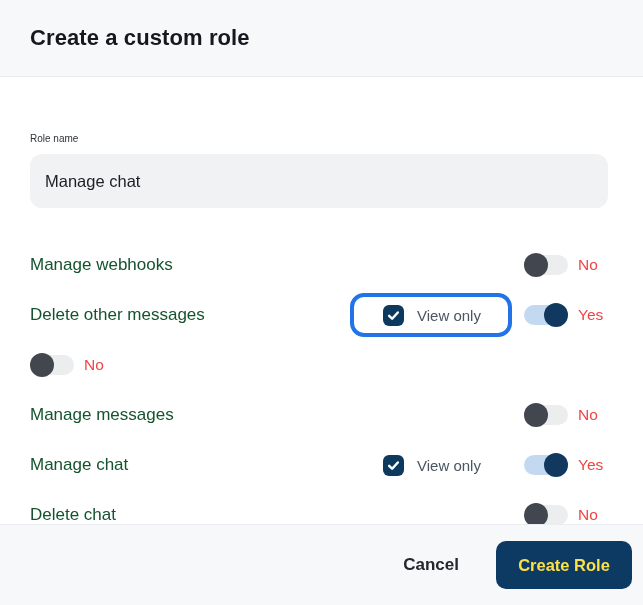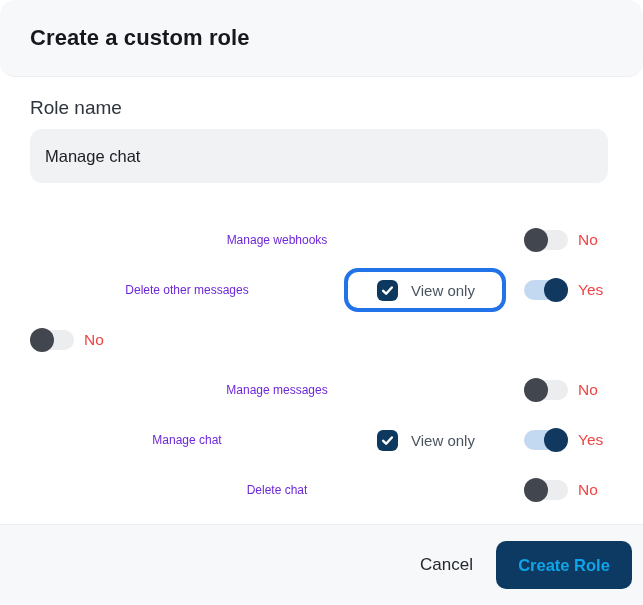--- a/index.html
+++ b/index.html
@@ -13,51 +13,50 @@
   }
   .modal { width: 643px; height: 605px; display: flex; flex-direction: column; background:#fff; }
 
   
   .modal-header {
     height: 77px; flex: 0 0 77px;
     background: #f7f8fa;
     border-bottom: 1px solid #ebedf0;
     display: flex; align-items: center;
     padding: 0 30px;
-    border-radius: 15px;
   }
   .modal-title { font-size: 22px; font-weight: 700; color: #15181c; letter-spacing: .1px; }
 
   
   .modal-body { flex: 1 1 auto; padding: 0 35px 0 30px; overflow: hidden; }
-  .field-label { margin-top: 20px; font-size: 19px; color: #2e343b; }
+  .field-label { margin-top: 56px; font-size: 10px; color: #2e343b; }
   .role-input {
     display: block;
     margin-top: 10px;
     width: 100%; height: 54px;
     background: #f1f2f4;
     border: none; outline: none;
     border-radius: 12px;
     padding: 0 15px;
     font-family: "Liberation Sans", sans-serif;
     font-size: 16.5px; color: #1b1f24;
   }
 
   
   .perm-rows { margin-top: 32px; }
   .perm-row { height: 50px; display: flex; align-items: center; }
-  .perm-label { flex: 1 1 auto; font-size: 12px; color: #6d28d9; text-align: center; }
+  .perm-label { flex: 1 1 auto; font-size: 17px; color: #14532d; }
 
   .viewonly {
     width: 162px; height: 44px;
     border: 4px solid transparent;
     border-radius: 14px;
     display: flex; align-items: center;
     padding-left: 29px;
-    margin-right: 18px;
+    margin-right: 12px;
     flex: 0 0 auto;
     text-align: center;
   }
   .viewonly.highlighted { border-color: #2273e8; background: #ffffff; }
   .checkbox {
     width: 21px; height: 21px; flex: 0 0 21px;
     background: #0e395e;
     border-radius: 6px;
     display: flex; align-items: center; justify-content: center;
     cursor: pointer;
@@ -86,25 +85,25 @@
     height: 81px; flex: 0 0 81px;
     background: #f7f8fa;
     border-top: 1px solid #ebedf0;
     display: flex; align-items: center; justify-content: flex-end;
     padding-right: 11px;
   }
   .cancel-btn {
     background: none; border: none; cursor: pointer;
     font-family: "Liberation Sans", sans-serif;
     font-size: 17px; color: #23282e;
-    margin-right: 19px; padding: 8px 4px;
+    margin-right: 33px; padding: 8px 4px; font-weight: bold;
   }
   .create-btn {
     width: 136px; height: 48px;
-    background: #0d3a63; color: #0ea5e9;
+    background: #0d3a63; color: #fde047;
     border: none; border-radius: 10px; cursor: pointer;
     font-family: "Liberation Sans", sans-serif;
     font-size: 16.5px; font-weight: 700;
   }
 </style>
 </head>
 <body>
 
 <div class="modal">
 

